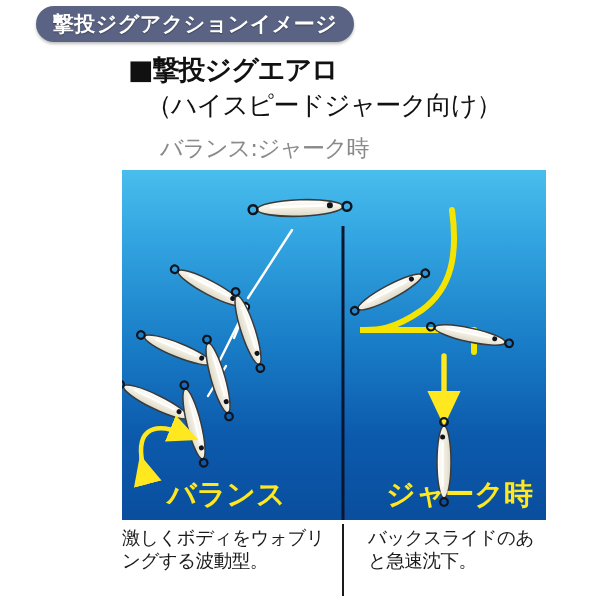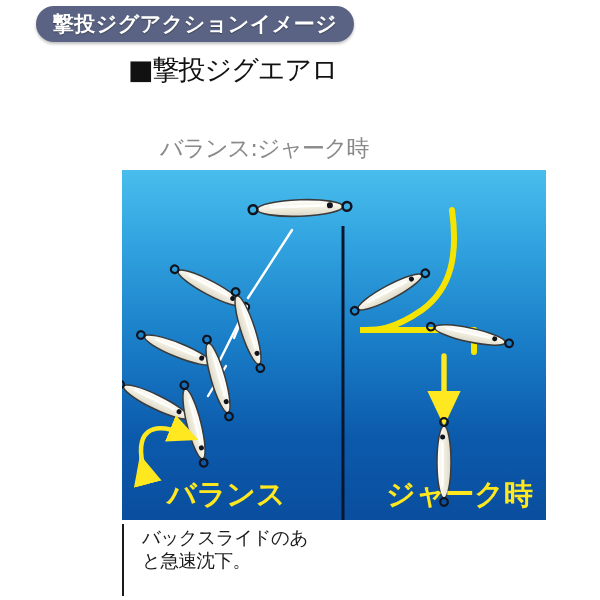--- a/index.html
+++ b/index.html
@@ -26,21 +26,21 @@
     font-size:21px;font-weight:bold;
     letter-spacing:.5px;
     font-family:"DejaVu Sans","Liberation Sans",sans-serif;
     white-space:nowrap;
     text-shadow:0 1px 1px rgba(0,0,0,.35);
   }
 
   
   .title-1{
     position:absolute;left:96px;top:52px;
-    font-size:27px;font-weight:normal;color:#111111;
+    font-size:27px;font-weight:bold;color:#111111;
     font-family:"DejaVu Sans","Liberation Sans",sans-serif;
     white-space:nowrap;letter-spacing:-1px;
   }
   .title-2{
     position:absolute;left:114px;top:88px;
     font-size:26px;font-weight:normal;color:#111111;
     font-family:"DejaVu Sans","Liberation Sans",sans-serif;
     white-space:nowrap;letter-spacing:-1px;
   }
   .title-3{
@@ -75,34 +75,35 @@
     width:424px;height:72px;
     display:flex;
   }
   .cap{
     font-size:18.5px;color:#1a1a1a;line-height:1.22;
     font-family:"DejaVu Sans","Liberation Sans",sans-serif;
     padding-top:3px;letter-spacing:-.5px;
   }
   .cap-left{width:220px;padding-right:6px;box-sizing:border-box;}
   .cap-right{
-    width:204px;padding-left:18px;box-sizing:border-box;
+    width:204px;padding-left:24px;box-sizing:border-box;
     border-left:2px solid #1a1a1a;
   }
 </style>
 </head>
 <body>
 
 <div id="root">
 
   <div class="badge">
     <span class="badge-text">撃投ジグアクションイメージ</span>
   </div>
 
   <div class="title-1">■撃投ジグエアロ</div>
+  <div class="title-2">（ハイスピードジャーク向け）</div>
   <div class="title-3">バランス:ジャーク時</div>
 
   <div class="water">
 
     <svg width="424" height="350" viewBox="0 0 424 350">
       <defs>
         <linearGradient id="bodyGrad" x1="0" y1="0" x2="0" y2="1">
           <stop offset="0%" stop-color="#ffffff"></stop>
           <stop offset="45%" stop-color="#f4f1e4"></stop>
           <stop offset="100%" stop-color="#dcd8c8"></stop>
@@ -186,16 +187,17 @@
       </g>
 
       <line x1="221" y1="56" x2="221" y2="350" stroke="#0a1730" stroke-width="3"></line>
     </svg>
 
     <div class="wlabel left">バランス</div>
     <div class="wlabel right">ジャーク時</div>
   </div>
 
   <div class="captions">
+    <div class="cap cap-left">激しくボディをウォブリングする波動型。</div>
     <div class="cap cap-right">バックスライドのあと急速沈下。</div>
   </div>
 
 </div>
 
 </body></html>

